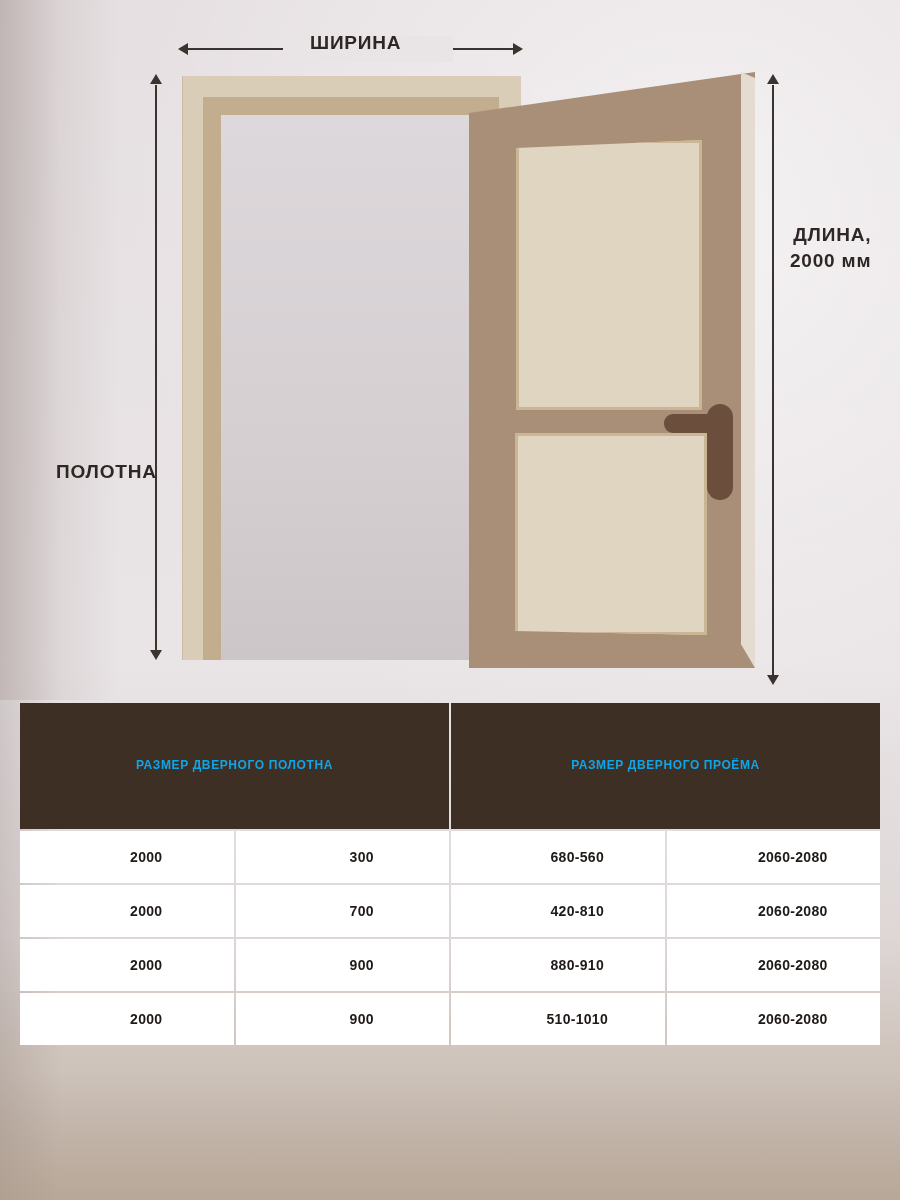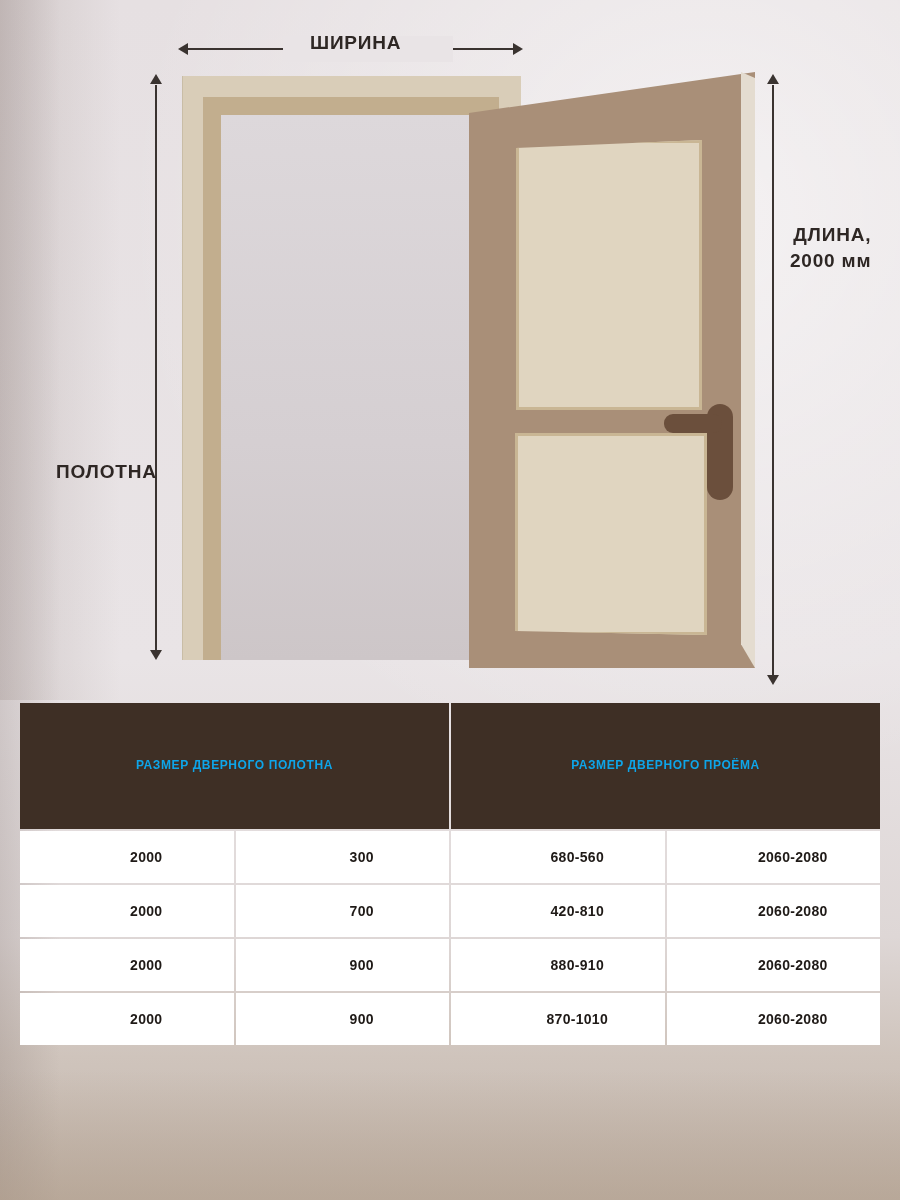--- a/index.html
+++ b/index.html
@@ -275,20 +275,20 @@
         </tr>
         <tr>
           <td class="cell">2000</td>
           <td class="cell">900</td>
           <td class="cell">880-910</td>
           <td class="cell">2060-2080</td>
         </tr>
         <tr>
           <td class="cell">2000</td>
           <td class="cell">900</td>
-          <td class="cell">870-1010</td>
+          <td class="cell">510-1010</td>
           <td class="cell">2060-2080</td>
         </tr>
       </tbody>
     </table>
   </div>
 
 </div>
 
 </body></html>

